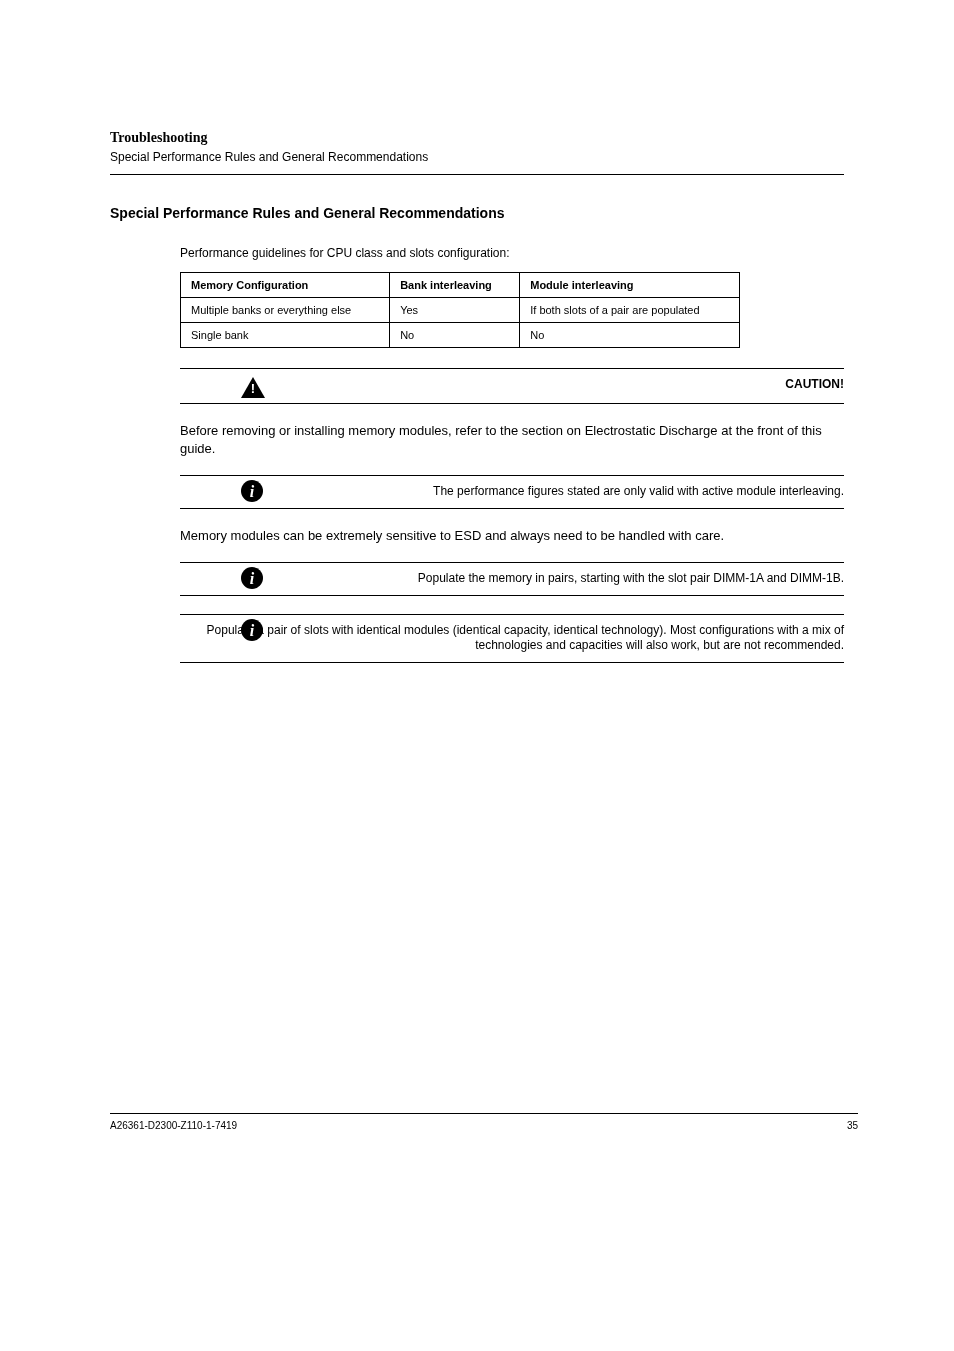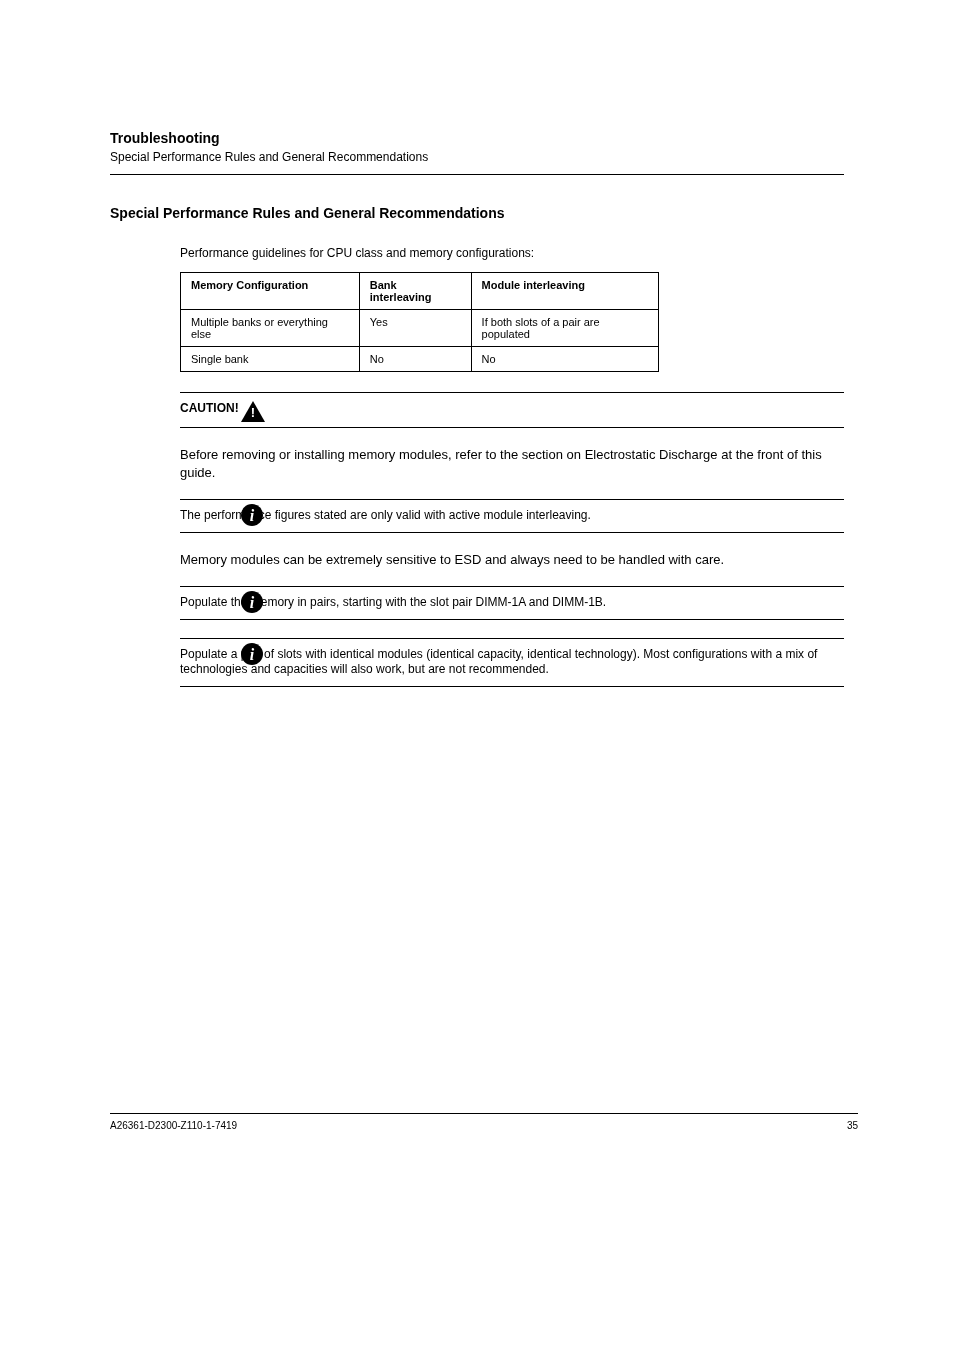--- a/index.html
+++ b/index.html
@@ -18,20 +18,21 @@
   .page {
     padding: 130px 110px 100px 110px;
   }
   .header-block {
     margin-bottom: 10px;
   }
   .header-title {
     font-size: 14px;
     font-weight: bold;
     margin-bottom: 4px;
+    font-family: Liberation Serif, serif;
   }
   .header-sub {
     font-size: 12px;
     margin-bottom: 10px;
   }
   .hr-top {
     border: none;
     border-top: 1px solid #000;
     margin-bottom: 30px;
   }
@@ -44,38 +45,39 @@
     font-size: 12px;
     margin-left: 70px;
     margin-bottom: 12px;
   }
   .table-wrap {
     margin-left: 70px;
     margin-bottom: 20px;
   }
   table {
     border-collapse: collapse;
-    width: 479px;
+    width: 560px;
   }
   table th, table td {
     border: 1px solid #000;
     font-size: 11px;
     padding: 6px 10px;
     text-align: left;
     vertical-align: top;
   }
   table th {
     font-weight: bold;
   }
   .note-block {
     margin-left: 70px;
     border-top: 1px solid #000;
     border-bottom: 1px solid #000;
     padding: 8px 0;
     margin-bottom: 18px;
+    text-align: right;
   }
   .note-title {
     font-size: 12px;
     font-weight: bold;
     margin-bottom: 4px;
   }
   .note-body {
     font-size: 12px;
     line-height: 1.3;
   }
@@ -118,21 +120,21 @@
 <div class="page">
 
   <div class="header-block">
     <div class="header-title">Troubleshooting</div>
     <div class="header-sub">Special Performance Rules and General Recommendations</div>
   </div>
   <hr class="hr-top">
 
   <div class="section-heading">Special Performance Rules and General Recommendations</div>
 
-  <div class="intro">Performance guidelines for CPU class and memory configurations:</div>
+  <div class="intro">Performance guidelines for CPU class and slots configuration:</div>
 
   <div class="table-wrap">
     <table>
       <thead>
         <tr>
           <th>Memory Configuration</th>
           <th>Bank interleaving</th>
           <th>Module interleaving</th>
         </tr>
       </thead>

